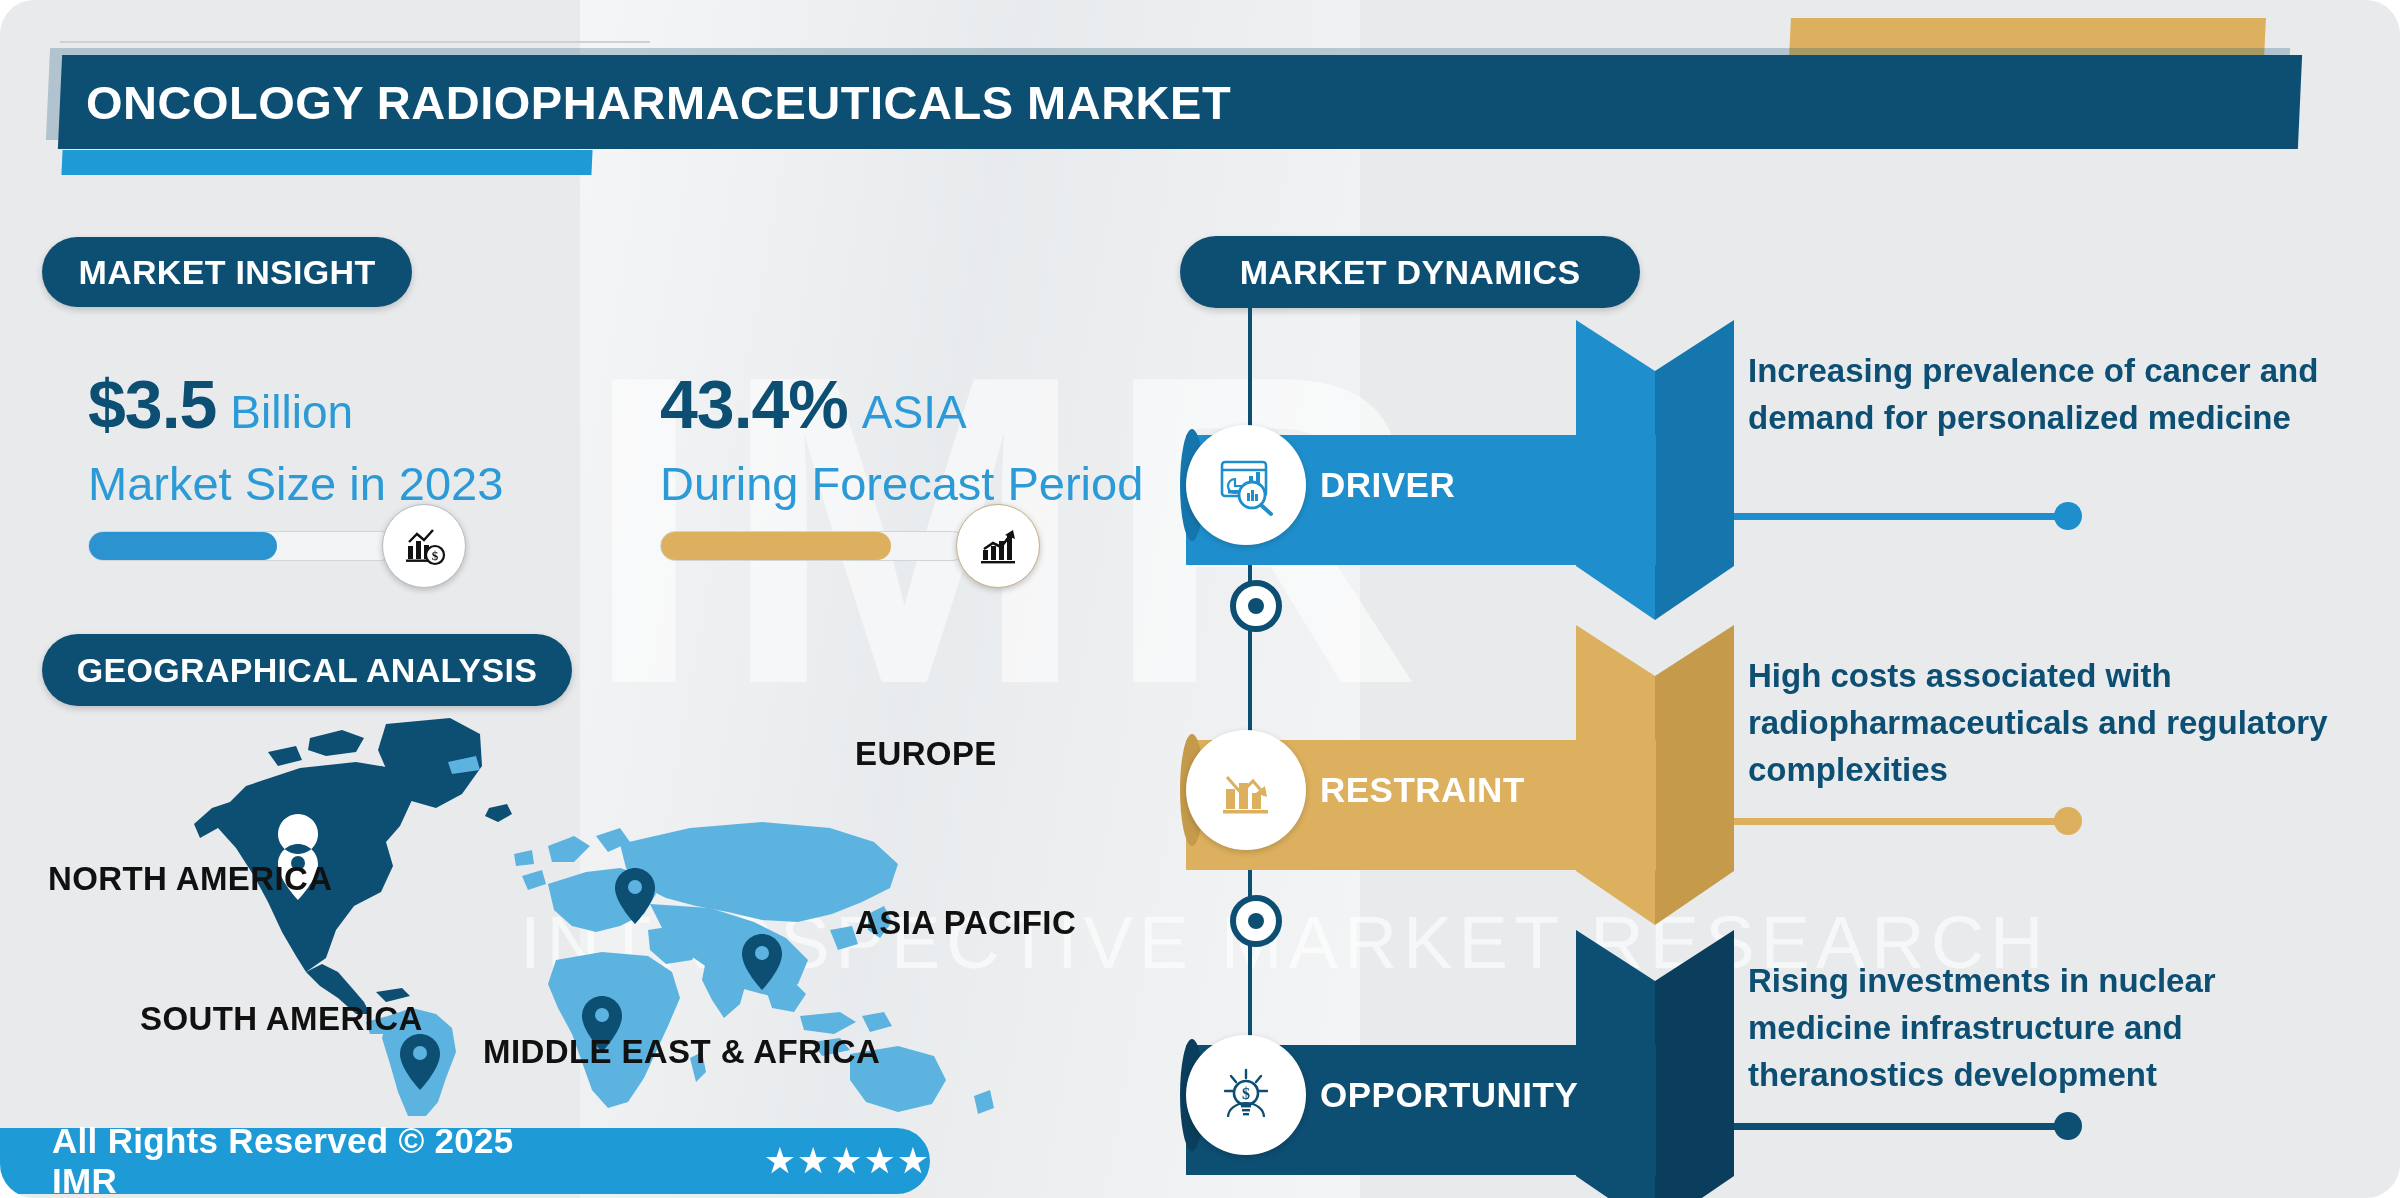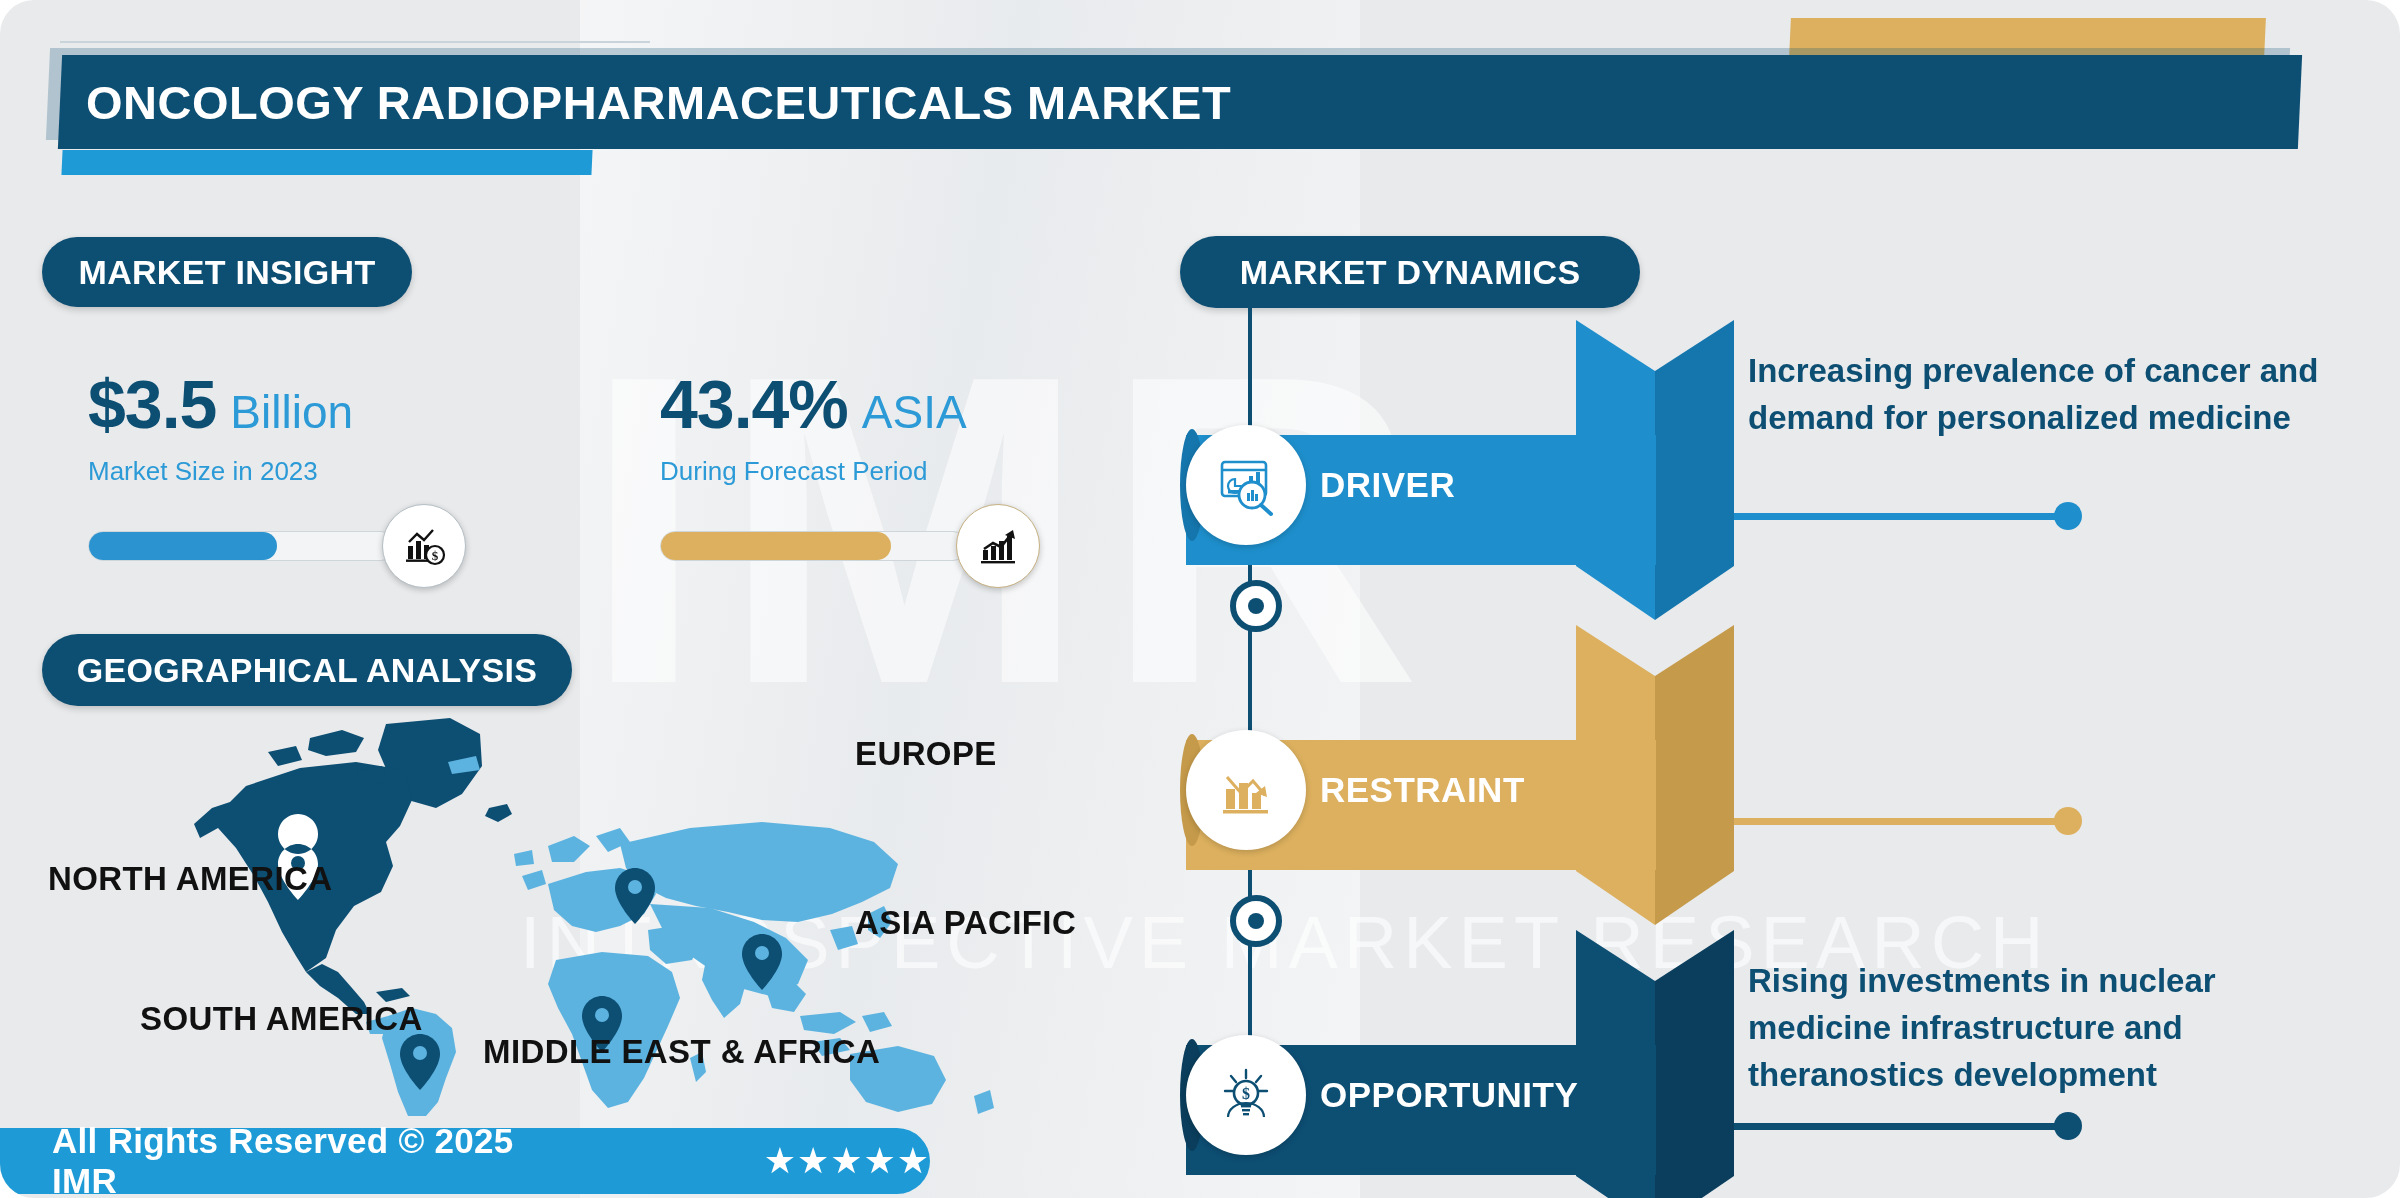--- a/index.html
+++ b/index.html
@@ -73,21 +73,21 @@
   #pill-geo{left:42px;top:634px;width:530px;height:72px;font-size:34px;}
   #pill-dyn{left:1180px;top:236px;width:460px;height:72px;font-size:34px;}
 
   
   .stat{position:absolute;}
   #stat-1{left:88px;top:370px;width:520px;}
   #stat-2{left:660px;top:370px;width:560px;}
   .stat-top{font-size:0;white-space:nowrap;line-height:1;}
   .stat-val{font-size:68px;font-weight:700;color:#0d4e73;letter-spacing:-1px;}
   .stat-unit{font-size:46px;font-weight:400;color:#2b9ad6;padding-left:14px;}
-  .stat-sub{margin-top:18px;font-size:26px;color:#2b9ad6;font-weight:400;}
+  .stat-sub{margin-top:18px;font-size:47px;color:#2b9ad6;font-weight:400;}
 
   .track{
     position:absolute;height:28px;border-radius:999px;
     background:#f2f4f5;border:1px solid #cfd6da;
   }
   #track-1{left:88px;top:531px;width:306px;}
   #track-2{left:660px;top:531px;width:306px;}
   .fill{position:absolute;left:0;top:0;height:100%;border-radius:999px;}
   #fill-1{width:188px;background:#2b93cf;}
   #fill-2{width:230px;background:#dcb05e;}
@@ -374,20 +374,21 @@
           <rect x="17" y="36" width="9" height="20" fill="#dcb05e"></rect>
           <rect x="30" y="30" width="9" height="26" fill="#dcb05e"></rect>
           <rect x="43" y="40" width="9" height="16" fill="#dcb05e"></rect>
           <rect x="14" y="57" width="45" height="3.5" fill="#dcb05e"></rect>
         </svg>
       </div>
       <div class="bar-label">RESTRAINT</div>
     </div>
     <div class="lead" style="background:#dcb05e"></div>
     <div class="lead-dot" style="background:#dcb05e"></div>
+    <div class="desc">High costs associated with radiopharmaceuticals and regulatory complexities</div>
   </div>
 
   <div class="row" id="row-opportunity">
     <div class="ribbon">
       <div class="rib-l" style="background:#0d4e73"></div>
       <div class="rib-r" style="background:#0a3e5c"></div>
     </div>
     <div class="bar" style="background:#0d4e73">
       <div class="bar-cap" style="background:#0a3e5c"></div>
       <div class="badge">

